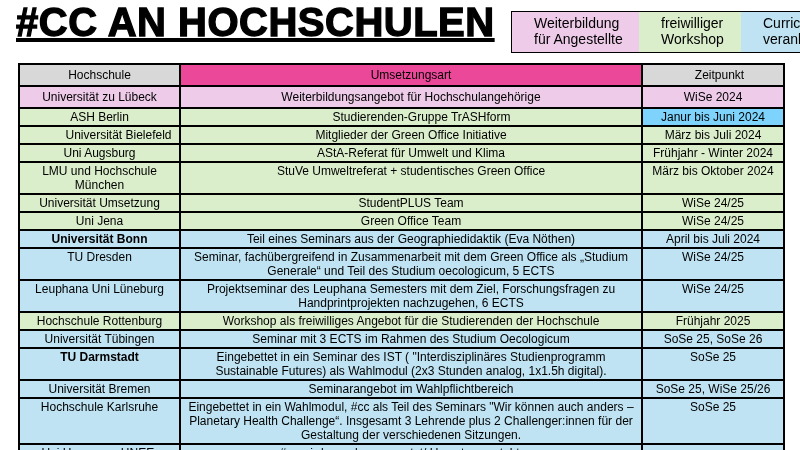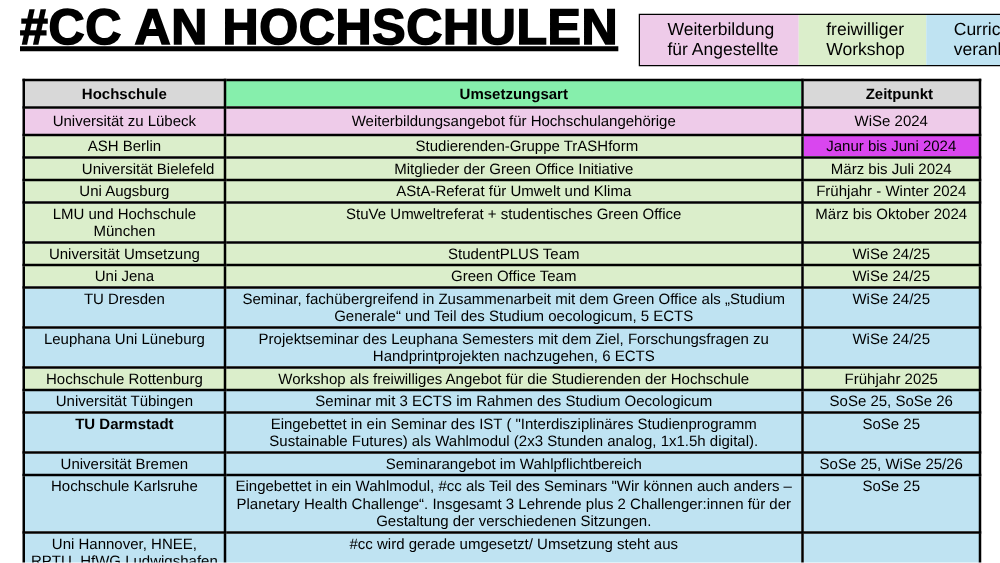--- a/index.html
+++ b/index.html
@@ -32,21 +32,21 @@
   col.c-hochschule{width:161px;}
   col.c-umsetzungsart{width:462px;}
   col.c-zeitpunkt{width:142px;}
   th,td{
     border:2px solid #000;
     font-size:12px;line-height:14px;
     padding:1px 3px;text-align:center;vertical-align:top;
     overflow:hidden;word-wrap:break-word;
   }
   thead th{
-    font-weight:bold;height:18px;vertical-align:middle;text-align:center;
+    font-weight:normal;height:18px;vertical-align:middle;text-align:center;
   }
   tbody tr:first-child td{height:18px;vertical-align:middle;}
 </style>
 </head>
 <body>
 
 <div class="header">
   <h1 class="page-title">#CC AN HOCHSCHULEN</h1>
   <div class="legend" id="legend">
       <div class="legend-item legend-item-0" style="background: rgb(238, 203, 233);">Weiterbildung für Angestellte</div>
@@ -57,34 +57,34 @@
 
 <table class="main">
   <colgroup>
     <col class="c-hochschule">
     <col class="c-umsetzungsart">
     <col class="c-zeitpunkt">
   </colgroup>
   <thead>
     <tr id="header-row">
         <th style="background: rgb(216, 216, 216);">Hochschule</th>
-        <th style="background: #86efac;">Umsetzungsart</th>
+        <th style="background: #ec4899;">Umsetzungsart</th>
         <th style="background: rgb(216, 216, 216); padding-left: 16px;">Zeitpunkt</th>
       </tr>
   </thead>
   <tbody id="table-body">
       <tr>
         <td style="background: rgb(238, 203, 233);">Universität zu Lübeck</td>
         <td style="background: rgb(238, 203, 233);">Weiterbildungsangebot für Hochschulangehörige</td>
         <td style="background: rgb(238, 203, 233);">WiSe 2024</td>
       </tr>
       <tr>
         <td style="background: rgb(219, 238, 203);">ASH Berlin</td>
         <td style="background: rgb(219, 238, 203); padding-left: 24px;">Studierenden-Gruppe TrASHform</td>
-        <td style="background: #d946ef;">Janur bis Juni 2024</td>
+        <td style="background: #7dd3fc;">Janur bis Juni 2024</td>
       </tr>
       <tr>
         <td style="background: rgb(219, 238, 203); padding-left: 41px;">Universität Bielefeld</td>
         <td style="background: rgb(219, 238, 203);">Mitglieder der Green Office Initiative</td>
         <td style="background: rgb(219, 238, 203);">März bis Juli 2024</td>
       </tr>
       <tr>
         <td style="background: rgb(219, 238, 203);">Uni Augsburg</td>
         <td style="background: rgb(219, 238, 203);">AStA-Referat für Umwelt und Klima</td>
         <td style="background: rgb(219, 238, 203);">Frühjahr - Winter 2024</td>
@@ -96,20 +96,25 @@
       </tr>
       <tr>
         <td style="background: rgb(219, 238, 203);">Universität Umsetzung</td>
         <td style="background: rgb(219, 238, 203);">StudentPLUS Team</td>
         <td style="background: rgb(219, 238, 203);">WiSe 24/25</td>
       </tr>
       <tr>
         <td style="background: rgb(219, 238, 203);">Uni Jena</td>
         <td style="background: rgb(219, 238, 203);">Green Office Team</td>
         <td style="background: rgb(219, 238, 203);">WiSe 24/25</td>
+      </tr>
+      <tr>
+        <td style="background: rgb(191, 227, 242); font-weight: bold;">Universität Bonn</td>
+        <td style="background: rgb(191, 227, 242);">Teil eines Seminars aus der Geographiedidaktik (Eva Nöthen)</td>
+        <td style="background: rgb(191, 227, 242);">April bis Juli 2024</td>
       </tr>
       <tr>
         <td style="background: rgb(191, 227, 242);">TU Dresden</td>
         <td style="background: rgb(191, 227, 242);">Seminar, fachübergreifend in Zusammenarbeit mit dem Green Office als „Studium Generale“ und Teil des Studium oecologicum, 5 ECTS</td>
         <td style="background: rgb(191, 227, 242);">WiSe 24/25</td>
       </tr>
       <tr>
         <td style="background: rgb(191, 227, 242);">Leuphana Uni Lüneburg</td>
         <td style="background: rgb(191, 227, 242);">Projektseminar des Leuphana Semesters mit dem Ziel, Forschungsfragen zu Handprintprojekten nachzugehen, 6 ECTS</td>
         <td style="background: rgb(191, 227, 242);">WiSe 24/25</td>

